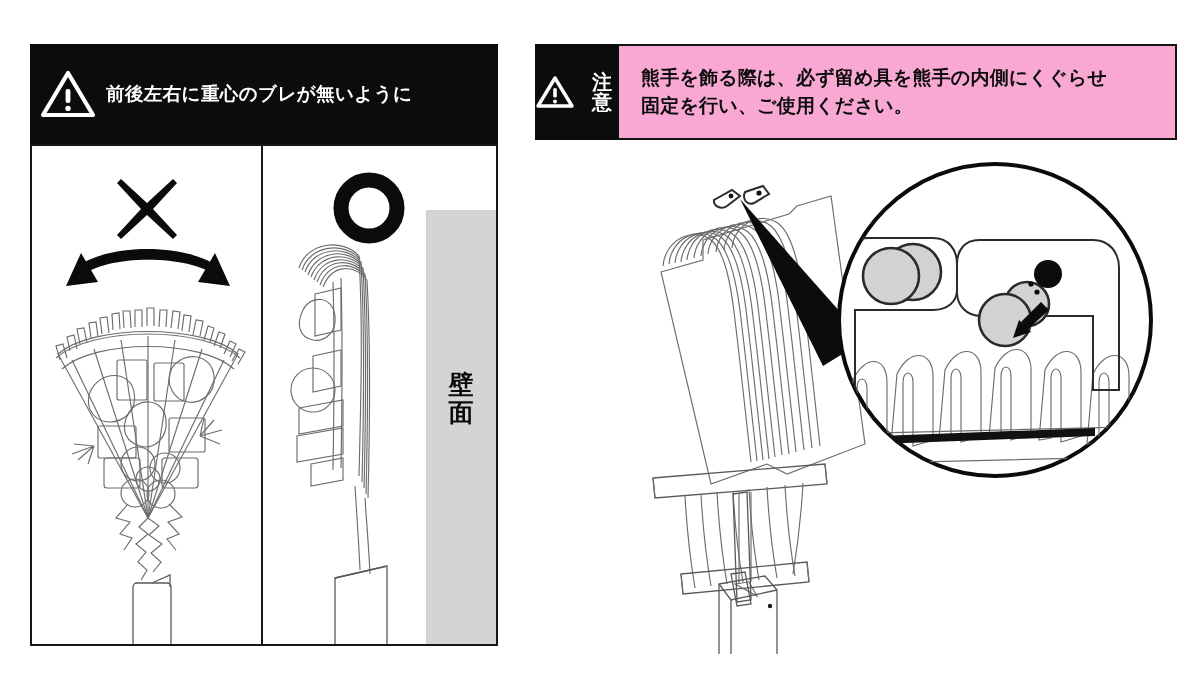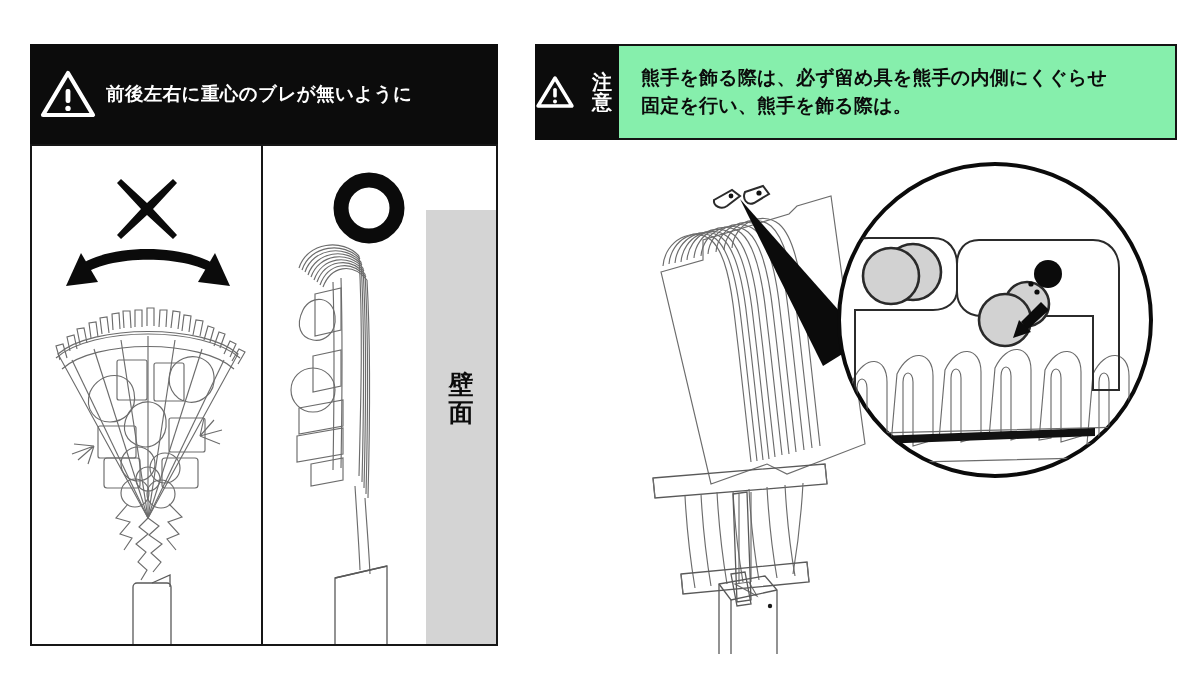--- a/index.html
+++ b/index.html
@@ -150,21 +150,21 @@
     font-size: 20px;
     font-weight: bold;
     letter-spacing: 1px;
     line-height: 1;
   }
   .caution-body {
     flex: 1 1 auto;
     border: 2.5px solid #141414;
     border-left: none;
     box-sizing: border-box;
-    background: #86efac;
+    background: #f9a8d4;
     display: flex;
     flex-direction: column;
     justify-content: center;
     padding-left: 22px;
   }
   .caution-body div {
     color: #0b0b0b;
     font-size: 19px;
     font-weight: bold;
     line-height: 1.5;
@@ -363,21 +363,21 @@
           <svg width="40" height="34" viewBox="0 0 40 34" aria-hidden="true">
             <path d="M20 3 L37 31 L3 31 Z" fill="none" stroke="#ffffff" stroke-width="3.4" stroke-linejoin="round"></path>
             <rect x="18.2" y="13" width="3.6" height="9.5" rx="1.6" fill="#ffffff"></rect>
             <circle cx="20" cy="26.5" r="2" fill="#ffffff"></circle>
           </svg>
         </span>
         <span class="caution-badge-label">注意</span>
       </div>
       <div class="caution-body">
         <div>熊手を飾る際は、必ず留め具を熊手の内側にくぐらせ</div>
-        <div>固定を行い、熊手を飾る際は。</div>
+        <div>固定を行い、ご使用ください。</div>
       </div>
     </div>
 
     <div class="art-right">
       <svg width="642" height="510" viewBox="0 0 642 510" aria-hidden="true">
 
         <g>
           <path class="ln" fill="#ffffff" d="M126 128 L 168 116 L 168 96 L 254 70 L 262 62 L 296 52
                    L 330 300 L 252 330 L 232 320 L 176 340 Z"></path>
         </g>

